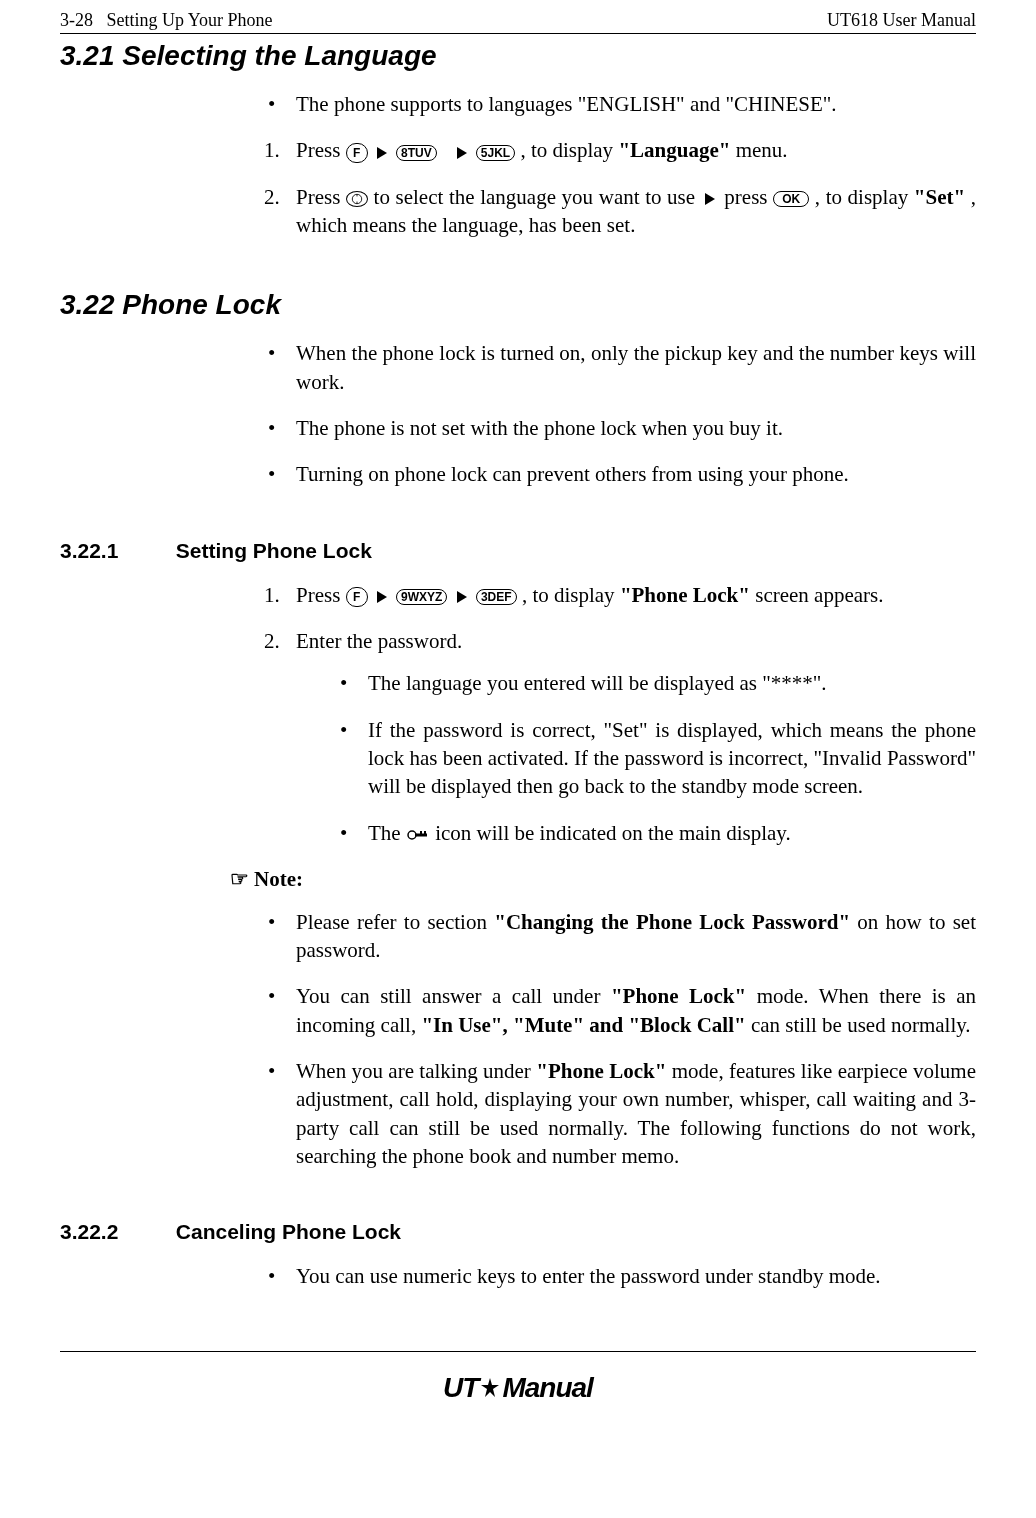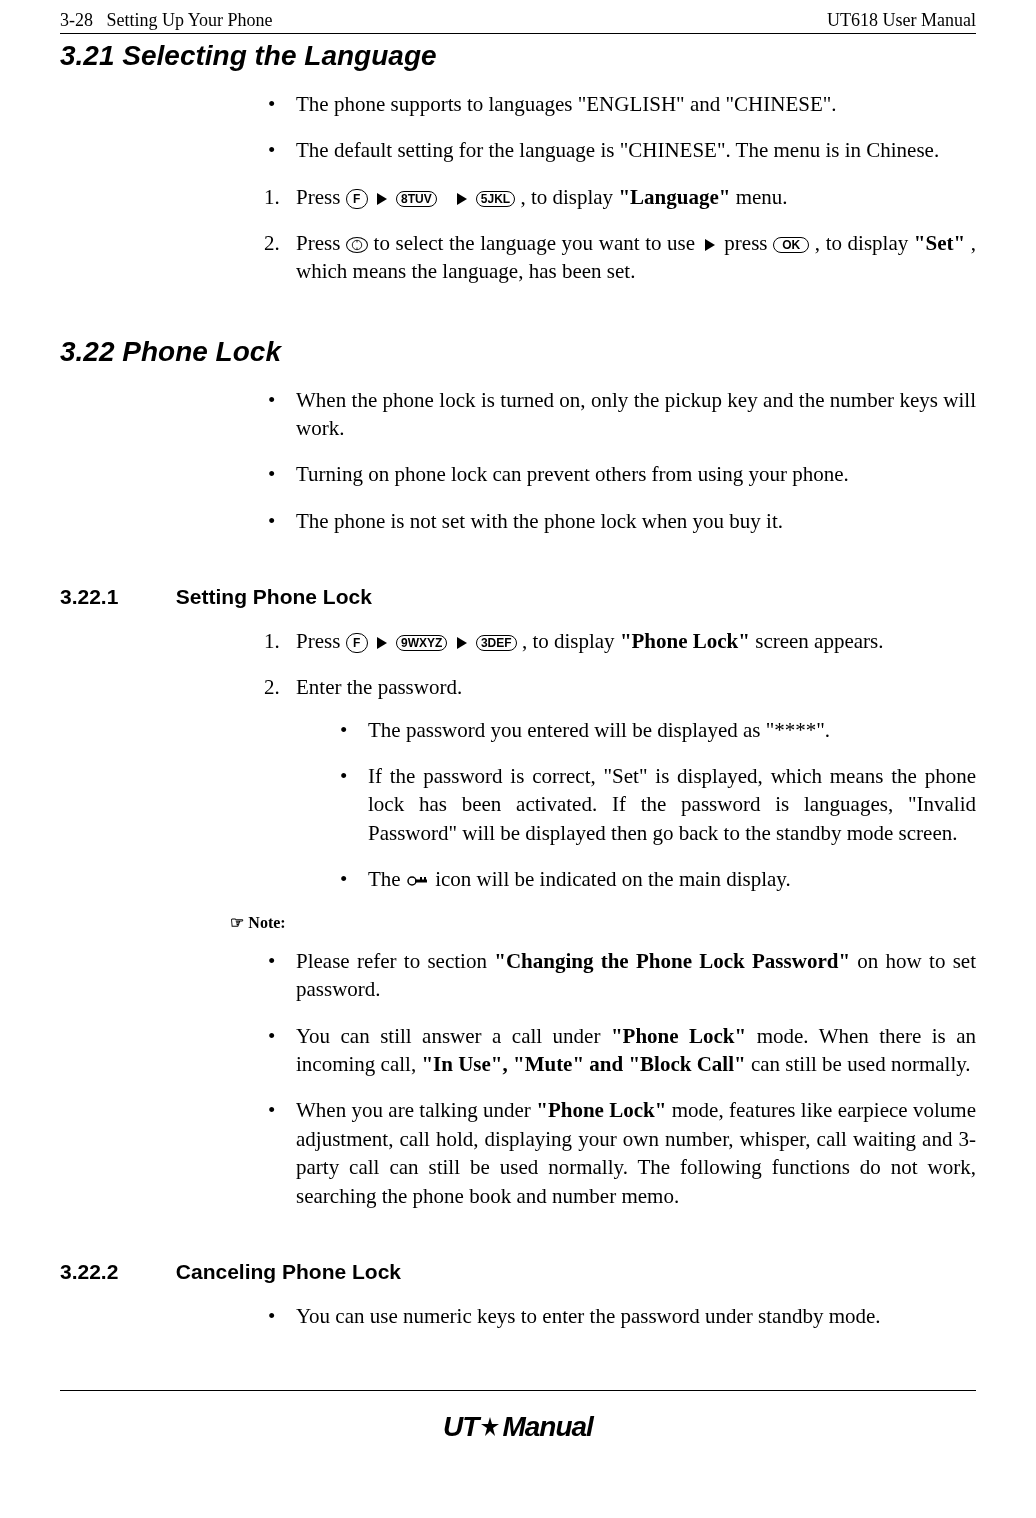--- a/index.html
+++ b/index.html
@@ -96,21 +96,21 @@
     top: 0;
   }
   .nested {
     margin-left: 36px;
     margin-top: 14px;
   }
   .bold { font-weight: bold; }
   .note-label {
     font-weight: bold;
     margin: 8px 0 14px -30px;
-    font-size: 16px;
+    font-size: 21px;
   }
   .key {
     display: inline-flex;
     align-items: center;
     justify-content: center;
     border: 1.5px solid #000;
     border-radius: 999px;
     height: 16px;
     min-width: 36px;
     padding: 0 4px;
@@ -171,21 +171,20 @@
     </div>
     <div>UT618 User Manual</div>
   </div>
   <hr class="hr-top">
 
   <div class="section-title">3.21 Selecting the Language</div>
 
   <div class="body-indent">
     <ul class="list-ul">
       <li class="bullet-dot">The phone supports to languages "ENGLISH" and "CHINESE".</li>
-      <li class="bullet-dot">The default setting for the language is "CHINESE". The menu is in Chinese.</li>
     </ul>
     <ol class="list-ol">
       <li>
         <span>Press </span>
         <span class="key small">F</span>
         <span class="arrow"></span>
         <span class="key">8TUV</span>
         &nbsp;
         <span class="arrow"></span>
         <span class="key">5JKL</span>
@@ -210,22 +209,22 @@
         <span class="bold">"Set"</span>
         <span>, which means the language, has been set.</span>
       </li>
     </ol>
   </div>
 
   <div class="plain-title">3.22 Phone Lock</div>
   <div class="body-indent">
     <ul class="list-ul">
       <li class="bullet-dot">When the phone lock is turned on, only the pickup key and the number keys will work.</li>
+      <li class="bullet-dot">The phone is not set with the phone lock when you buy it.</li>
       <li class="bullet-dot">Turning on phone lock can prevent others from using your phone.</li>
-      <li class="bullet-dot">The phone is not set with the phone lock when you buy it.</li>
     </ul>
   </div>
 
   <div class="sub-title">
     <span class="sub-num">3.22.1</span>
     <span>Setting Phone Lock</span>
   </div>
 
   <div class="body-indent">
     <ol class="list-ol">
@@ -236,22 +235,22 @@
         <span class="key">9WXYZ</span>
         <span class="arrow"></span>
         <span class="key">3DEF</span>
         <span> , to display </span>
         <span class="bold">"Phone Lock"</span>
         <span> screen appears.</span>
       </li>
       <li>
         <span>Enter the password.</span>
         <ul class="list-ul nested">
-          <li class="bullet-dot">The password you entered will be displayed as "****".</li>
-          <li class="bullet-dot">If the password is correct, "Set" is displayed, which means the phone lock has been activated. If the password is languages, "Invalid Password" will be displayed then go back to the standby mode screen.</li>
+          <li class="bullet-dot">The language you entered will be displayed as "****".</li>
+          <li class="bullet-dot">If the password is correct, "Set" is displayed, which means the phone lock has been activated. If the password is incorrect, "Invalid Password" will be displayed then go back to the standby mode screen.</li>
           <li class="bullet-dot">
             <span>The </span>
             <span class="lock-icon">
               <svg width="22" height="14" viewBox="0 0 22 14">
                   <circle cx="5" cy="7" r="4" fill="none" stroke="#000" stroke-width="1.5"></circle>
                   <rect x="8" y="5.5" width="12" height="3" fill="#000"></rect>
                   <rect x="17" y="3" width="2" height="3" fill="#000"></rect>
                   <rect x="13" y="3" width="2" height="3" fill="#000"></rect>
                 </svg>
             </span>

